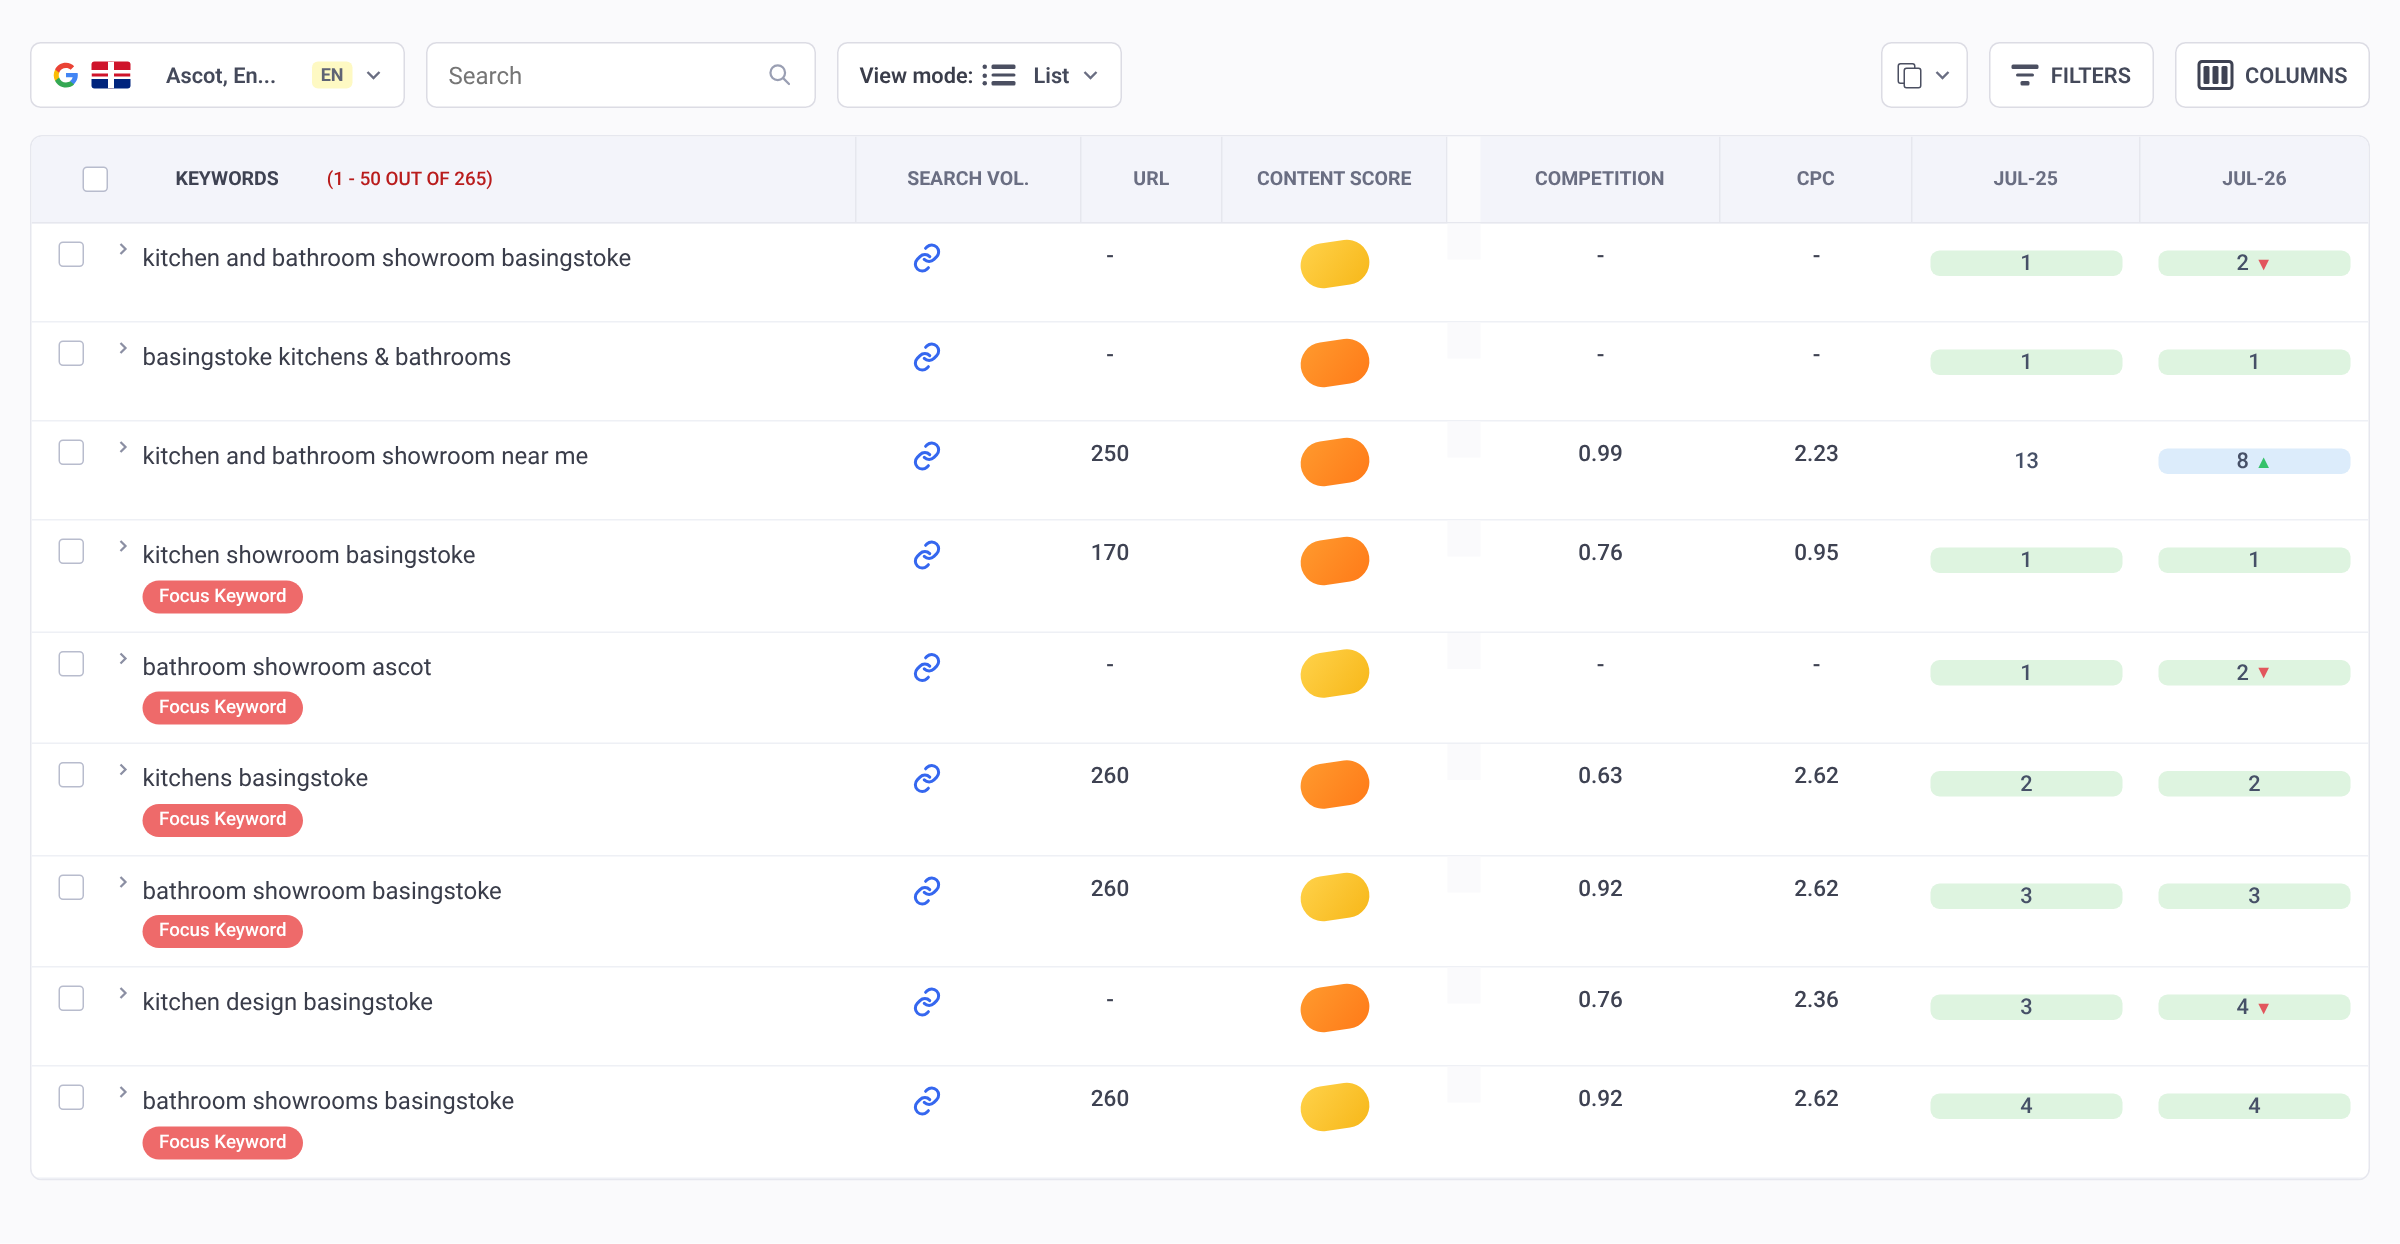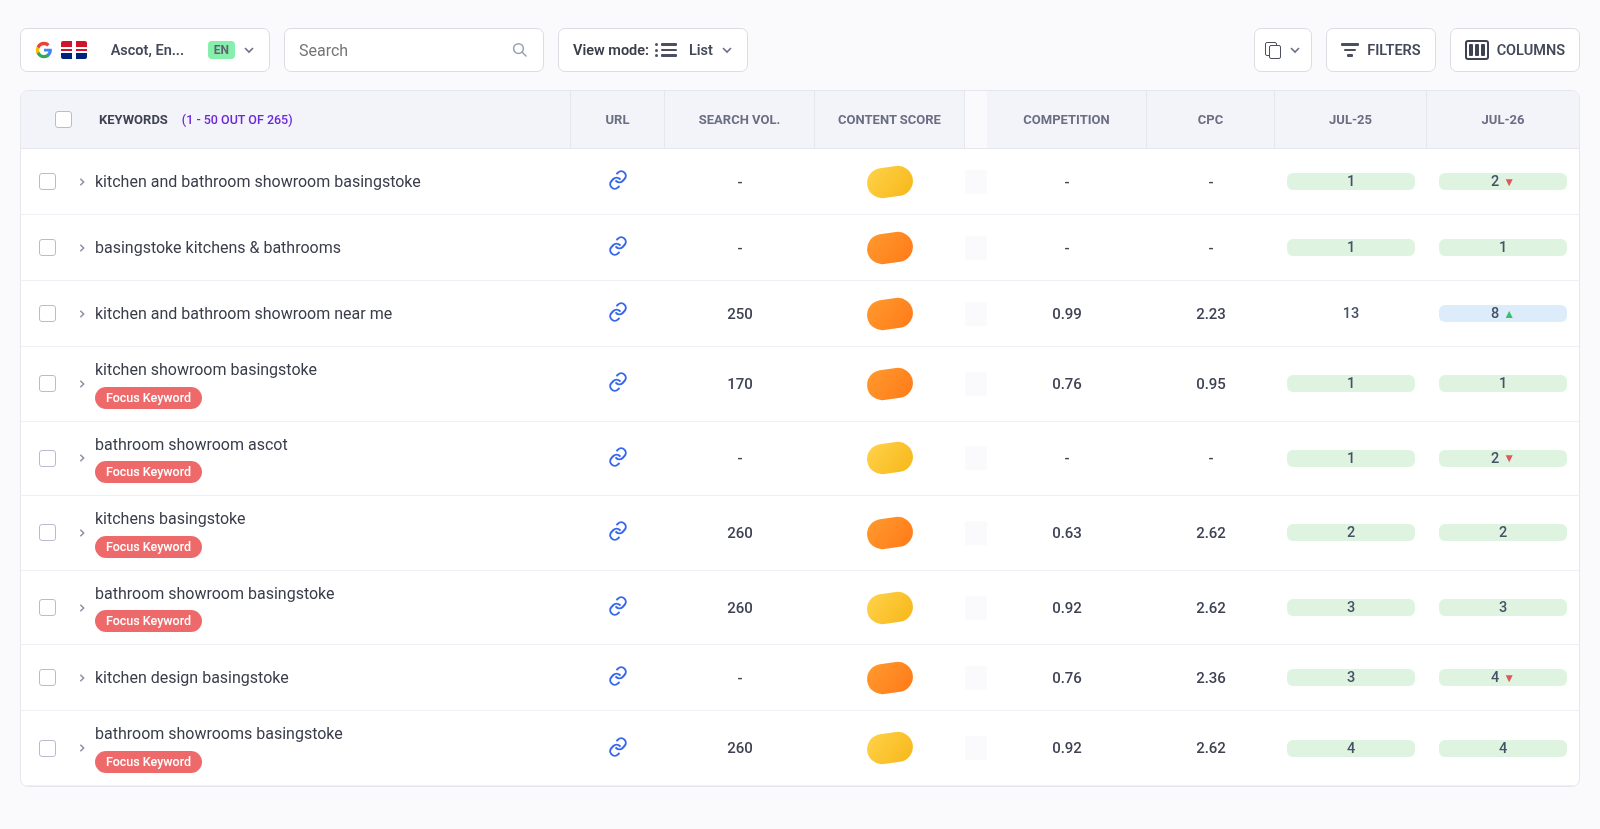--- a/index.html
+++ b/index.html
@@ -2,48 +2,48 @@
 <html><head>
 <meta charset="utf-8">
 <style>
 *{box-sizing:border-box;margin:0;padding:0;font-family:-apple-system,BlinkMacSystemFont,"Segoe UI",Roboto,Arial,sans-serif}
 body{background:#fafafc;color:#2a2c33;font-size:14px}
 .wrap{width:1600px;margin:0 auto;padding:0 20px}
 .toolbar{display:flex;align-items:center;gap:14px;padding:28px 0 18px 0}
 .btn{display:flex;align-items:center;gap:8px;background:#fff;border:1px solid #dcdce4;border-radius:7px;padding:0 14px;height:44px;cursor:pointer;font-weight:600;color:#44495a;font-size:14.5px}
 .loc{width:250px;justify-content:space-between}
 .loc .txt{flex:1;white-space:nowrap;overflow:hidden;text-overflow:ellipsis;font-weight:600}
-.loc .lang{background:#86efac;border-radius:4px;padding:2px 6px;font-size:12px;font-weight:700;color:#5f6375}
+.loc .lang{background:#fef9c3;border-radius:4px;padding:2px 6px;font-size:12px;font-weight:700;color:#5f6375}
 .search{width:260px;justify-content:space-between}
 .search input{border:0;outline:0;font-size:16px;color:#5f6375;flex:1;background:transparent}
 .viewmode .lbl{font-weight:600;color:#3a3d4a}
 .spacer{flex:1}
 .iconbtn{width:auto;padding:0 10px}
 .chev{width:12px;height:12px;display:inline-block}
 .chev svg,.ico svg{display:block}
 .ico{display:inline-flex;align-items:center;justify-content:center}
 
 .tbl{border:1px solid #e6e7ee;border-radius:8px;overflow:hidden;background:#fff}
 .thead{display:flex;background:#f3f4fa;border-bottom:1px solid #e6e7ee;height:58px;align-items:stretch}
 .th{display:flex;align-items:center;justify-content:center;color:#6a6e82;font-weight:700;font-size:13px;border-right:1px solid #e6e7ee;padding:0 10px}
 .th:last-child{border-right:0}
-.th.kw{justify-content:flex-start;padding-left:20px;gap:14px}
-.kwcount{font-weight:500;color:#6d28d9;font-size:12.5px}
+.th.kw{justify-content:flex-start;padding-left:20px;gap:32px}
+.kwcount{font-weight:500;color:#b91c1c;font-size:12.5px}
 .col-chk{width:44px;flex:none}
 .col-exp{width:26px;flex:none}
 .col-kw{flex:1;min-width:0}
 .col-url{width:94px;flex:none}
 .col-sv{width:150px;flex:none}
 .col-cs{width:150px;flex:none}
 .col-comp{width:160px;flex:none}
 .col-cpc{width:128px;flex:none}
 .col-date{width:152px;flex:none}
 .gap{width:22px;flex:none;background:#fafafc;border-right:0}
 
-.trow{display:flex;min-height:66px;align-items:center;border-bottom:1px solid #eef0f5;position:relative}
+.trow{display:flex;min-height:66px;align-items:flex-start;border-bottom:1px solid #eef0f5;position:relative}
 .trow .cell{display:flex;align-items:center;justify-content:center;padding:12px 8px}
 .cell.kw{justify-content:flex-start;padding-left:0}
 .accent{width:4px;flex:none}
 .cbox{width:17px;height:17px;border:1.6px solid #b8bccd;border-radius:3px;background:#fff;cursor:pointer}
 .expand{color:#8b8fa3;cursor:pointer}
 .kwtxt{display:flex;flex-direction:column;gap:6px}
 .kwtxt .t{font-size:16px;color:#3a3d4a;line-height:1.35}
 .badge{display:inline-block;background:#ee6a6a;color:#fff;font-size:12.5px;font-weight:500;border-radius:12px;padding:3px 11px 4px;width:fit-content}
 .urlico{color:#3567ef}
 .num{font-size:15px;color:#3e4252;font-weight:500}
@@ -168,22 +168,22 @@
 
   <div class="tbl">
     <div class="thead">
       <div class="th kw" style="flex:1;min-width:0">
         <div class="hdr-check">
             <div class="cbox"></div>
           </div>
         <span class="klabel">KEYWORDS</span>
         <span class="kwcount">(1 - 50 OUT OF 265)</span>
       </div>
+      <div class="th col-sv">SEARCH VOL.</div>
       <div class="th col-url">URL</div>
-      <div class="th col-sv">SEARCH VOL.</div>
       <div class="th col-cs">CONTENT SCORE</div>
       <div class="th gap"></div>
       <div class="th col-comp">COMPETITION</div>
       <div class="th col-cpc">CPC</div>
       <div class="th col-date">JUL-25</div>
       <div class="th col-date">JUL-26</div>
     </div>
     <div id="tbody">
   <div class="trow">
     <div class="accent" style="background:#5b33cf"></div>

